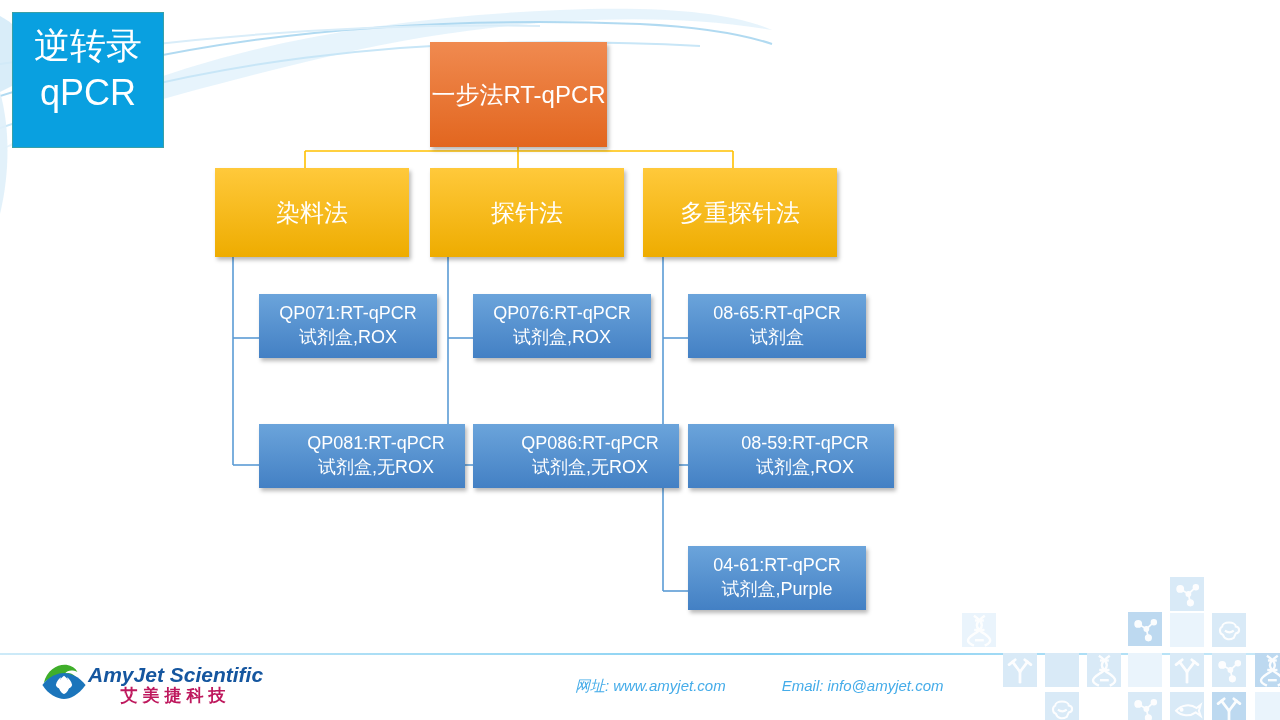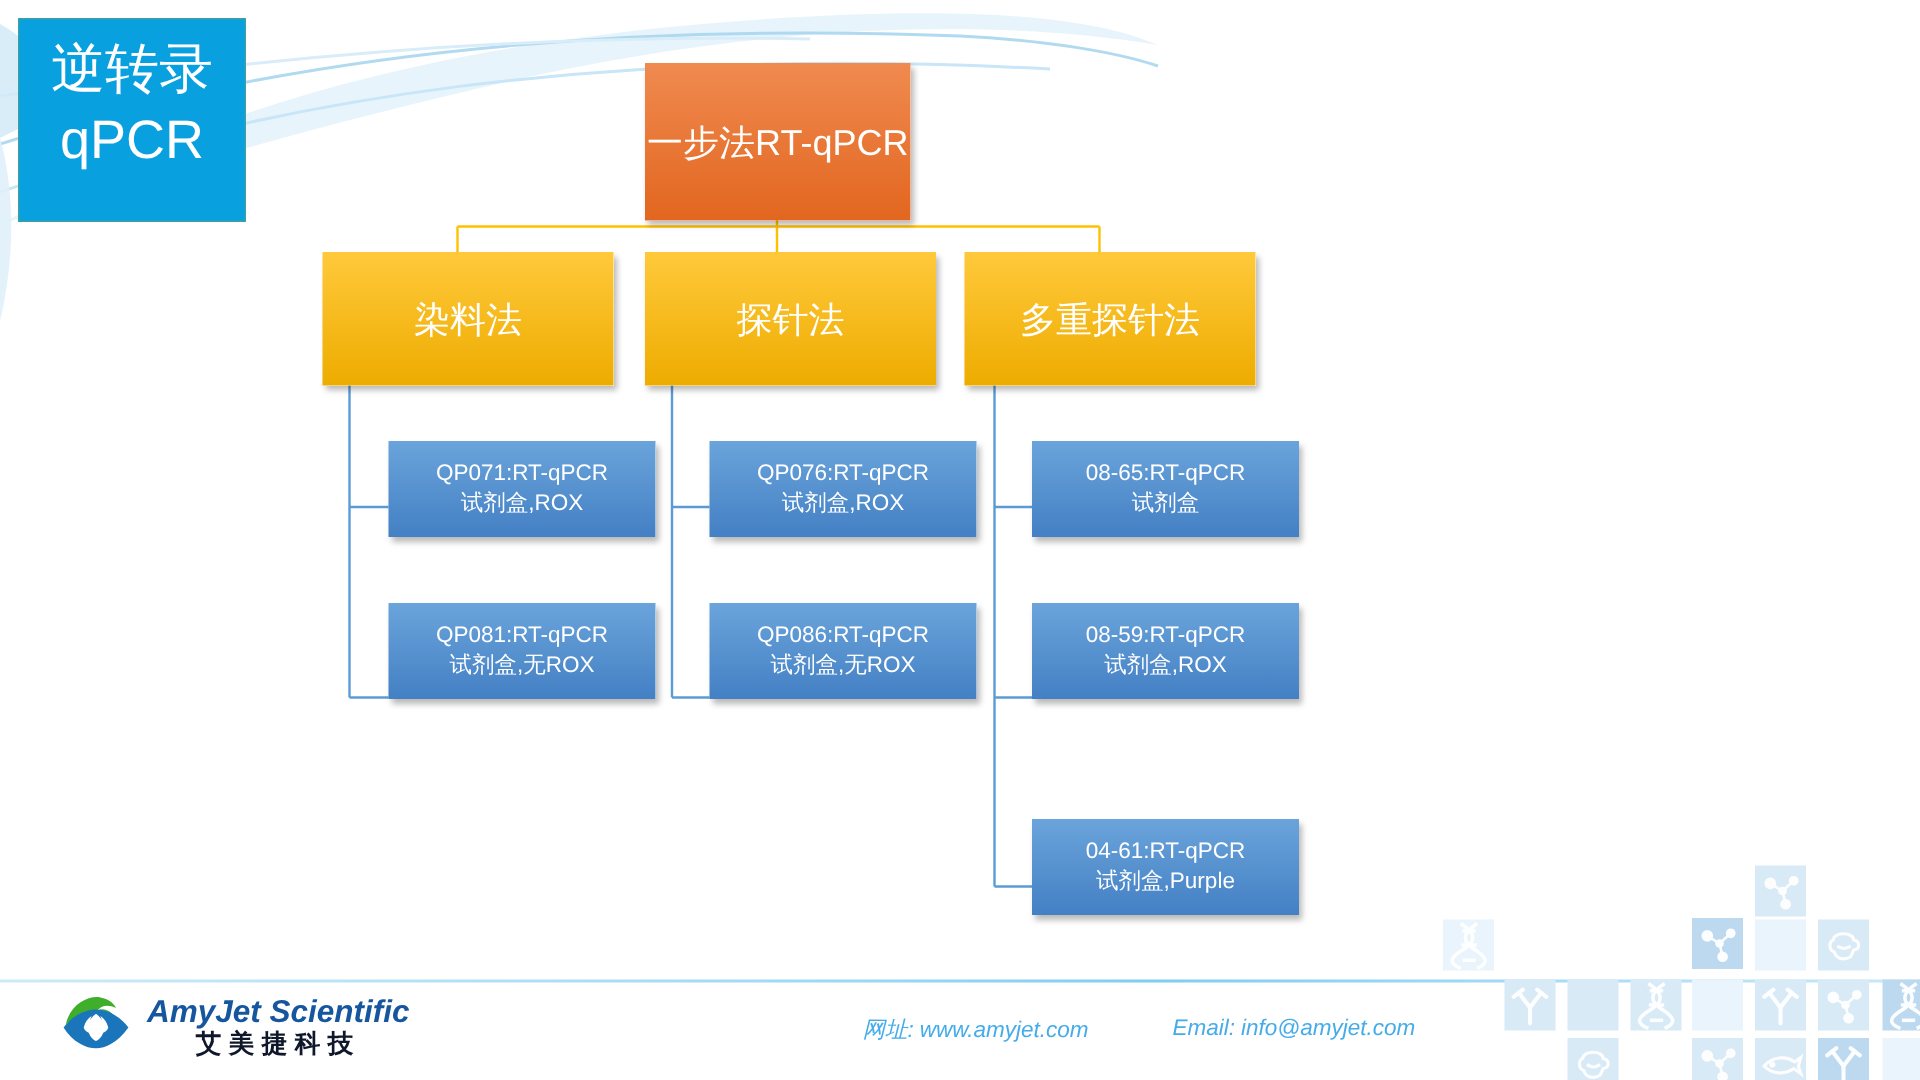--- a/index.html
+++ b/index.html
@@ -36,29 +36,29 @@
     align-items:center;
   }
   .branch{
     width:194px;height:89px;top:168px;
     background:linear-gradient(180deg,#ffc93b 0%,#eeac00 100%);
     font-size:24px;
   }
   .product{
     width:178px;height:64px;
     background:linear-gradient(180deg,#6ba4db 0%,#4380c4 100%);
-    font-size:15px;line-height:1.32;
+    font-size:18px;line-height:1.32;
   }
   .col1{left:259px;} .col2{left:473px;} .col3{left:688px;}
-  .row1{top:294px;} .row2{top:402px;} .row3{top:546px;}
+  .row1{top:294px;} .row2{top:424px;padding-left:28px;} .row3{top:546px;}
   
-  #logo{left:34px;top:658px;display:flex;align-items:center;gap:10px;background:#ffffff;padding:2px 6px;}
+  #logo{left:34px;top:658px;display:flex;align-items:center;background:#ffffff;padding:2px 6px;}
   #logo-text{display:flex;flex-direction:column;align-items:center;line-height:1.1;}
   #logo-en{font-size:21px;font-weight:bold;font-style:italic;color:#15569f;}
-  #logo-zh{font-size:17px;font-weight:bold;color:#0f172a;letter-spacing:5px;margin-top:1px;}
+  #logo-zh{font-size:17px;font-weight:bold;color:#be185d;letter-spacing:5px;margin-top:1px;}
   #footer-links{left:575px;top:677px;font-size:15px;font-style:italic;color:#45ace9;display:flex;gap:52px;}
   .flink span{margin-right:4px;}
 </style>
 </head>
 <body>
 
 <div id="slide">
 
   <svg id="waves" class="abs" width="780" height="220" viewBox="0 0 780 220">
     <path d="M0,150 C150,62 330,20 560,10 C660,6 730,12 772,30 C640,8 480,22 340,54 C200,86 80,122 0,150 Z" fill="#e3f2fb" opacity="0.85"></path>

